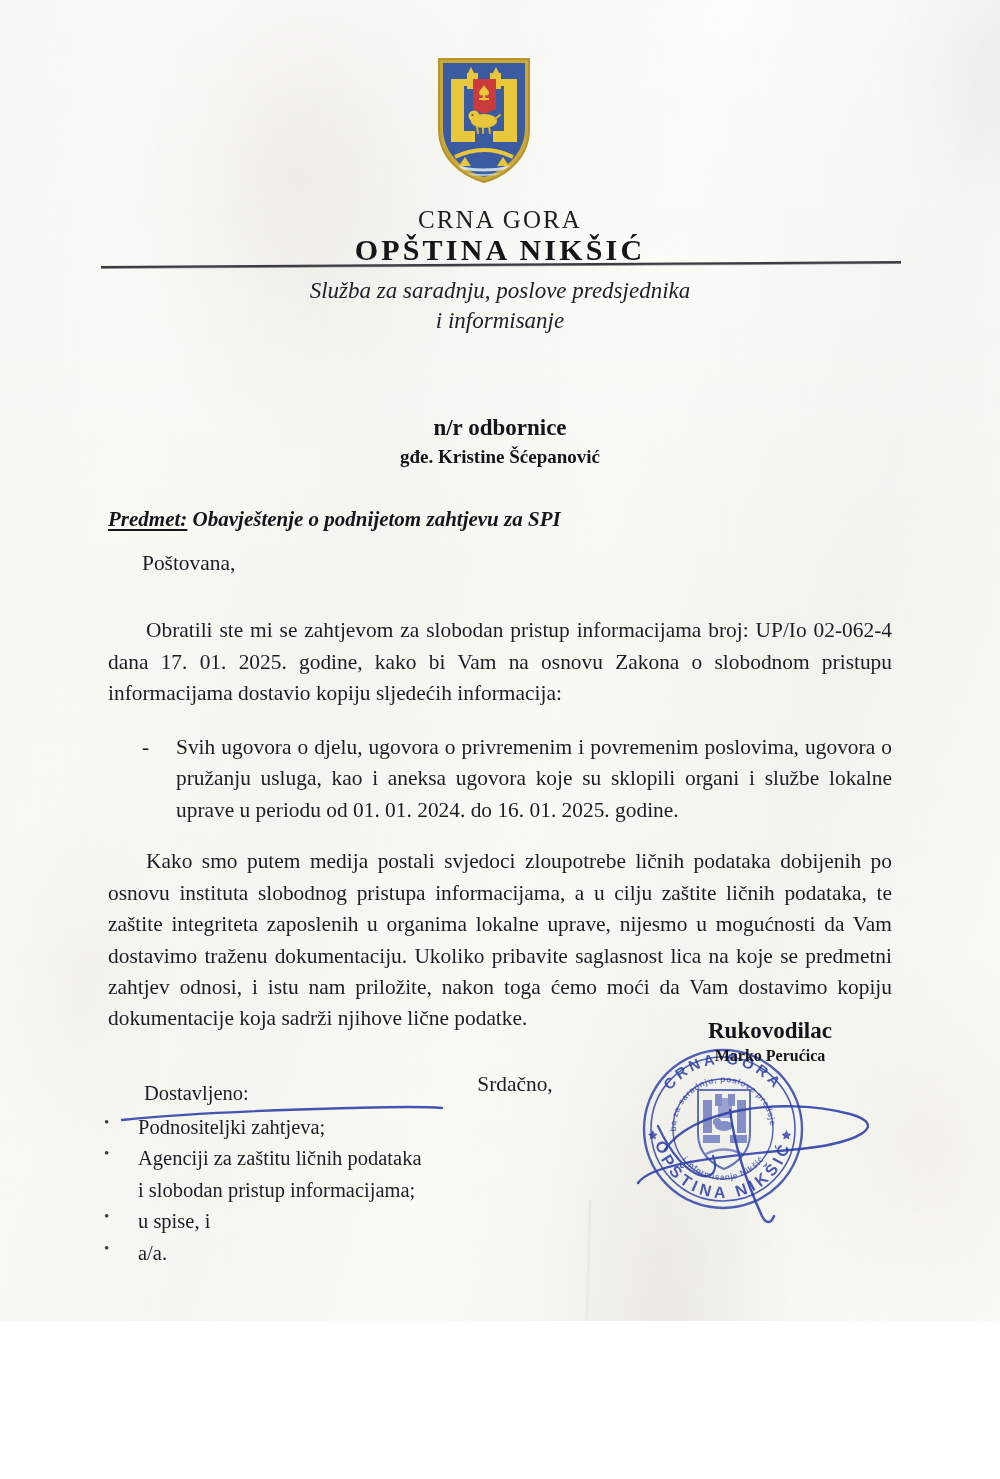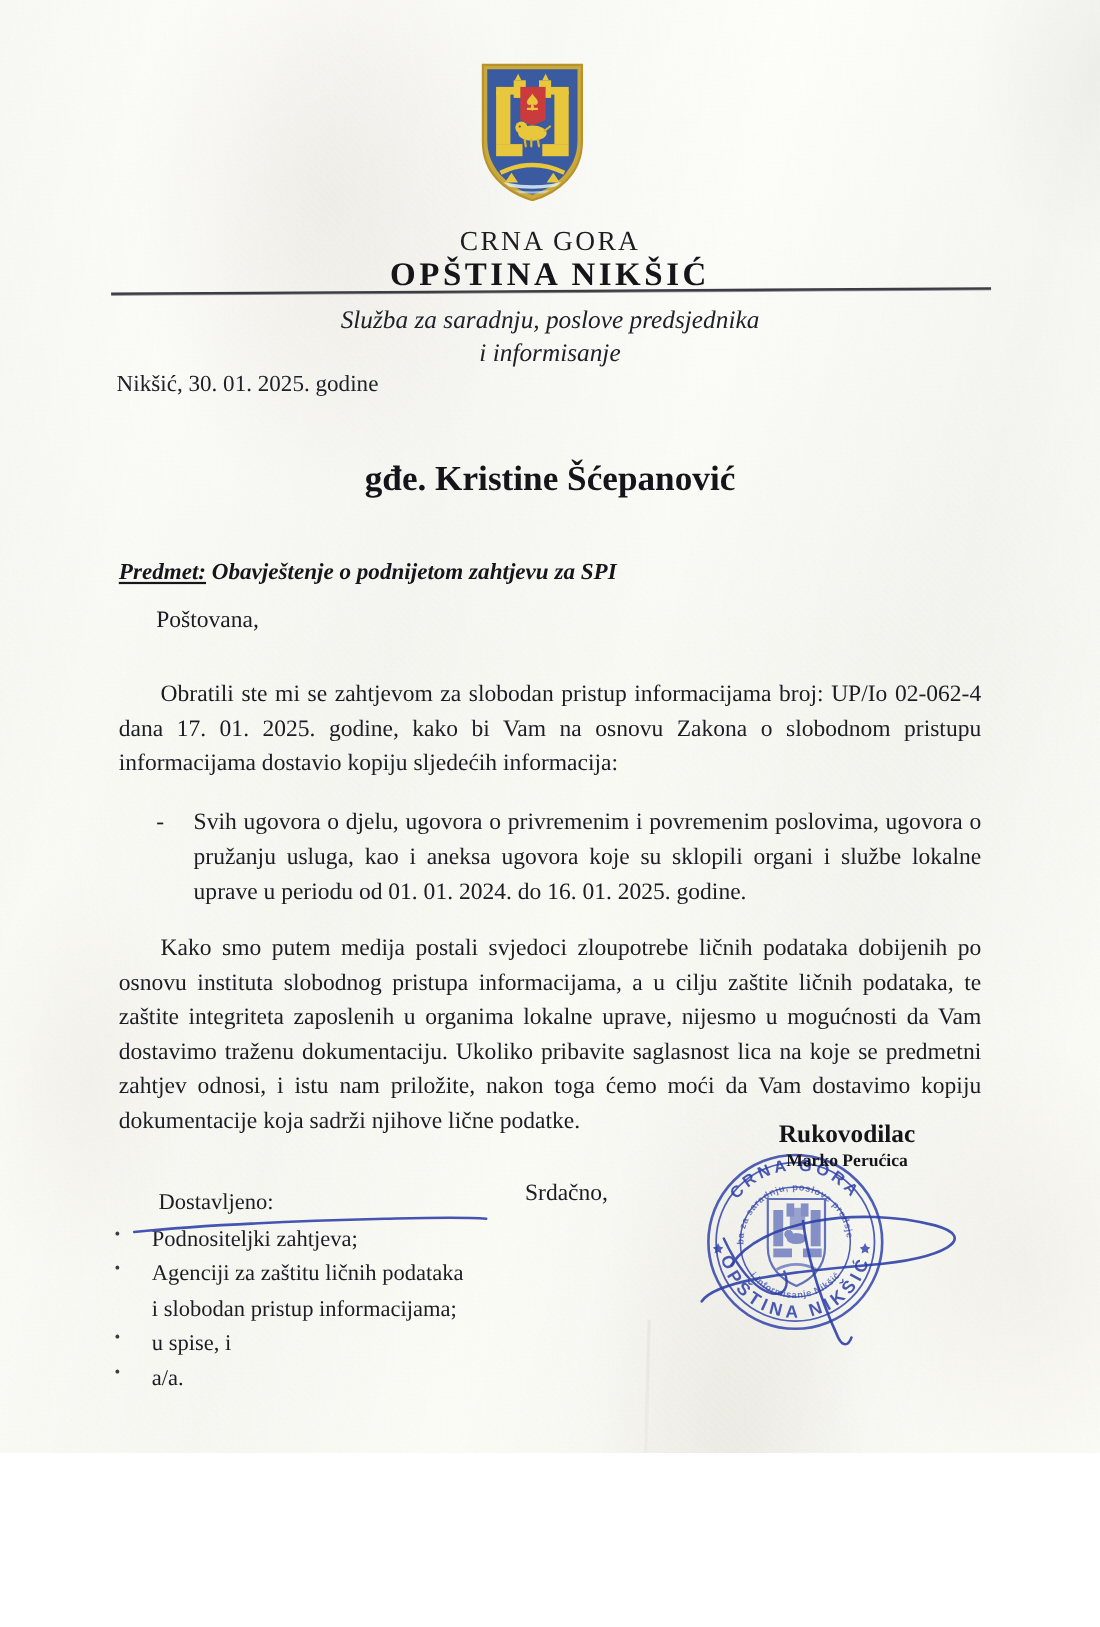--- a/index.html
+++ b/index.html
@@ -106,21 +106,21 @@
   .addressee {
     position: absolute;
     left: 0; right: 0;
     top: 412px;
     text-align: center;
     font-weight: bold;
     line-height: 1.38;
     color: #14141a;
   }
   .addressee .l1 { font-size: 23px; }
-  .addressee .l2 { font-size: 32px; }
+  .addressee .l2 { font-size: 19px; }
 
   
   .subject {
     position: absolute;
     left: 108px;
     top: 507px;
     font-size: 21px;
     font-weight: bold;
     font-style: italic;
     color: #15151b;
@@ -280,24 +280,24 @@
 
   <div class="hdr-country">CRNA GORA</div>
   <div class="hdr-muni">OPŠTINA NIKŠIĆ</div>
   <div class="rule"></div>
   <div class="hdr-dept">
     <div>Služba za saradnju, poslove predsjednika</div>
     <div>i informisanje</div>
   </div>
 
   <div class="refblock">
-    <div>Nikšić, 30. 01. 2025. godine</div>
   </div>
 
   <div class="addressee">
+    <div class="l1">n/r odbornice</div>
     <div class="l2">gđe. Kristine Šćepanović</div>
   </div>
 
   <div class="subject">
     <span class="lab">Predmet:</span>
     <span>Obavještenje o podnijetom zahtjevu za SPI</span>
   </div>
 
   <div class="body-area">
     <div class="salutation">Poštovana,</div>

